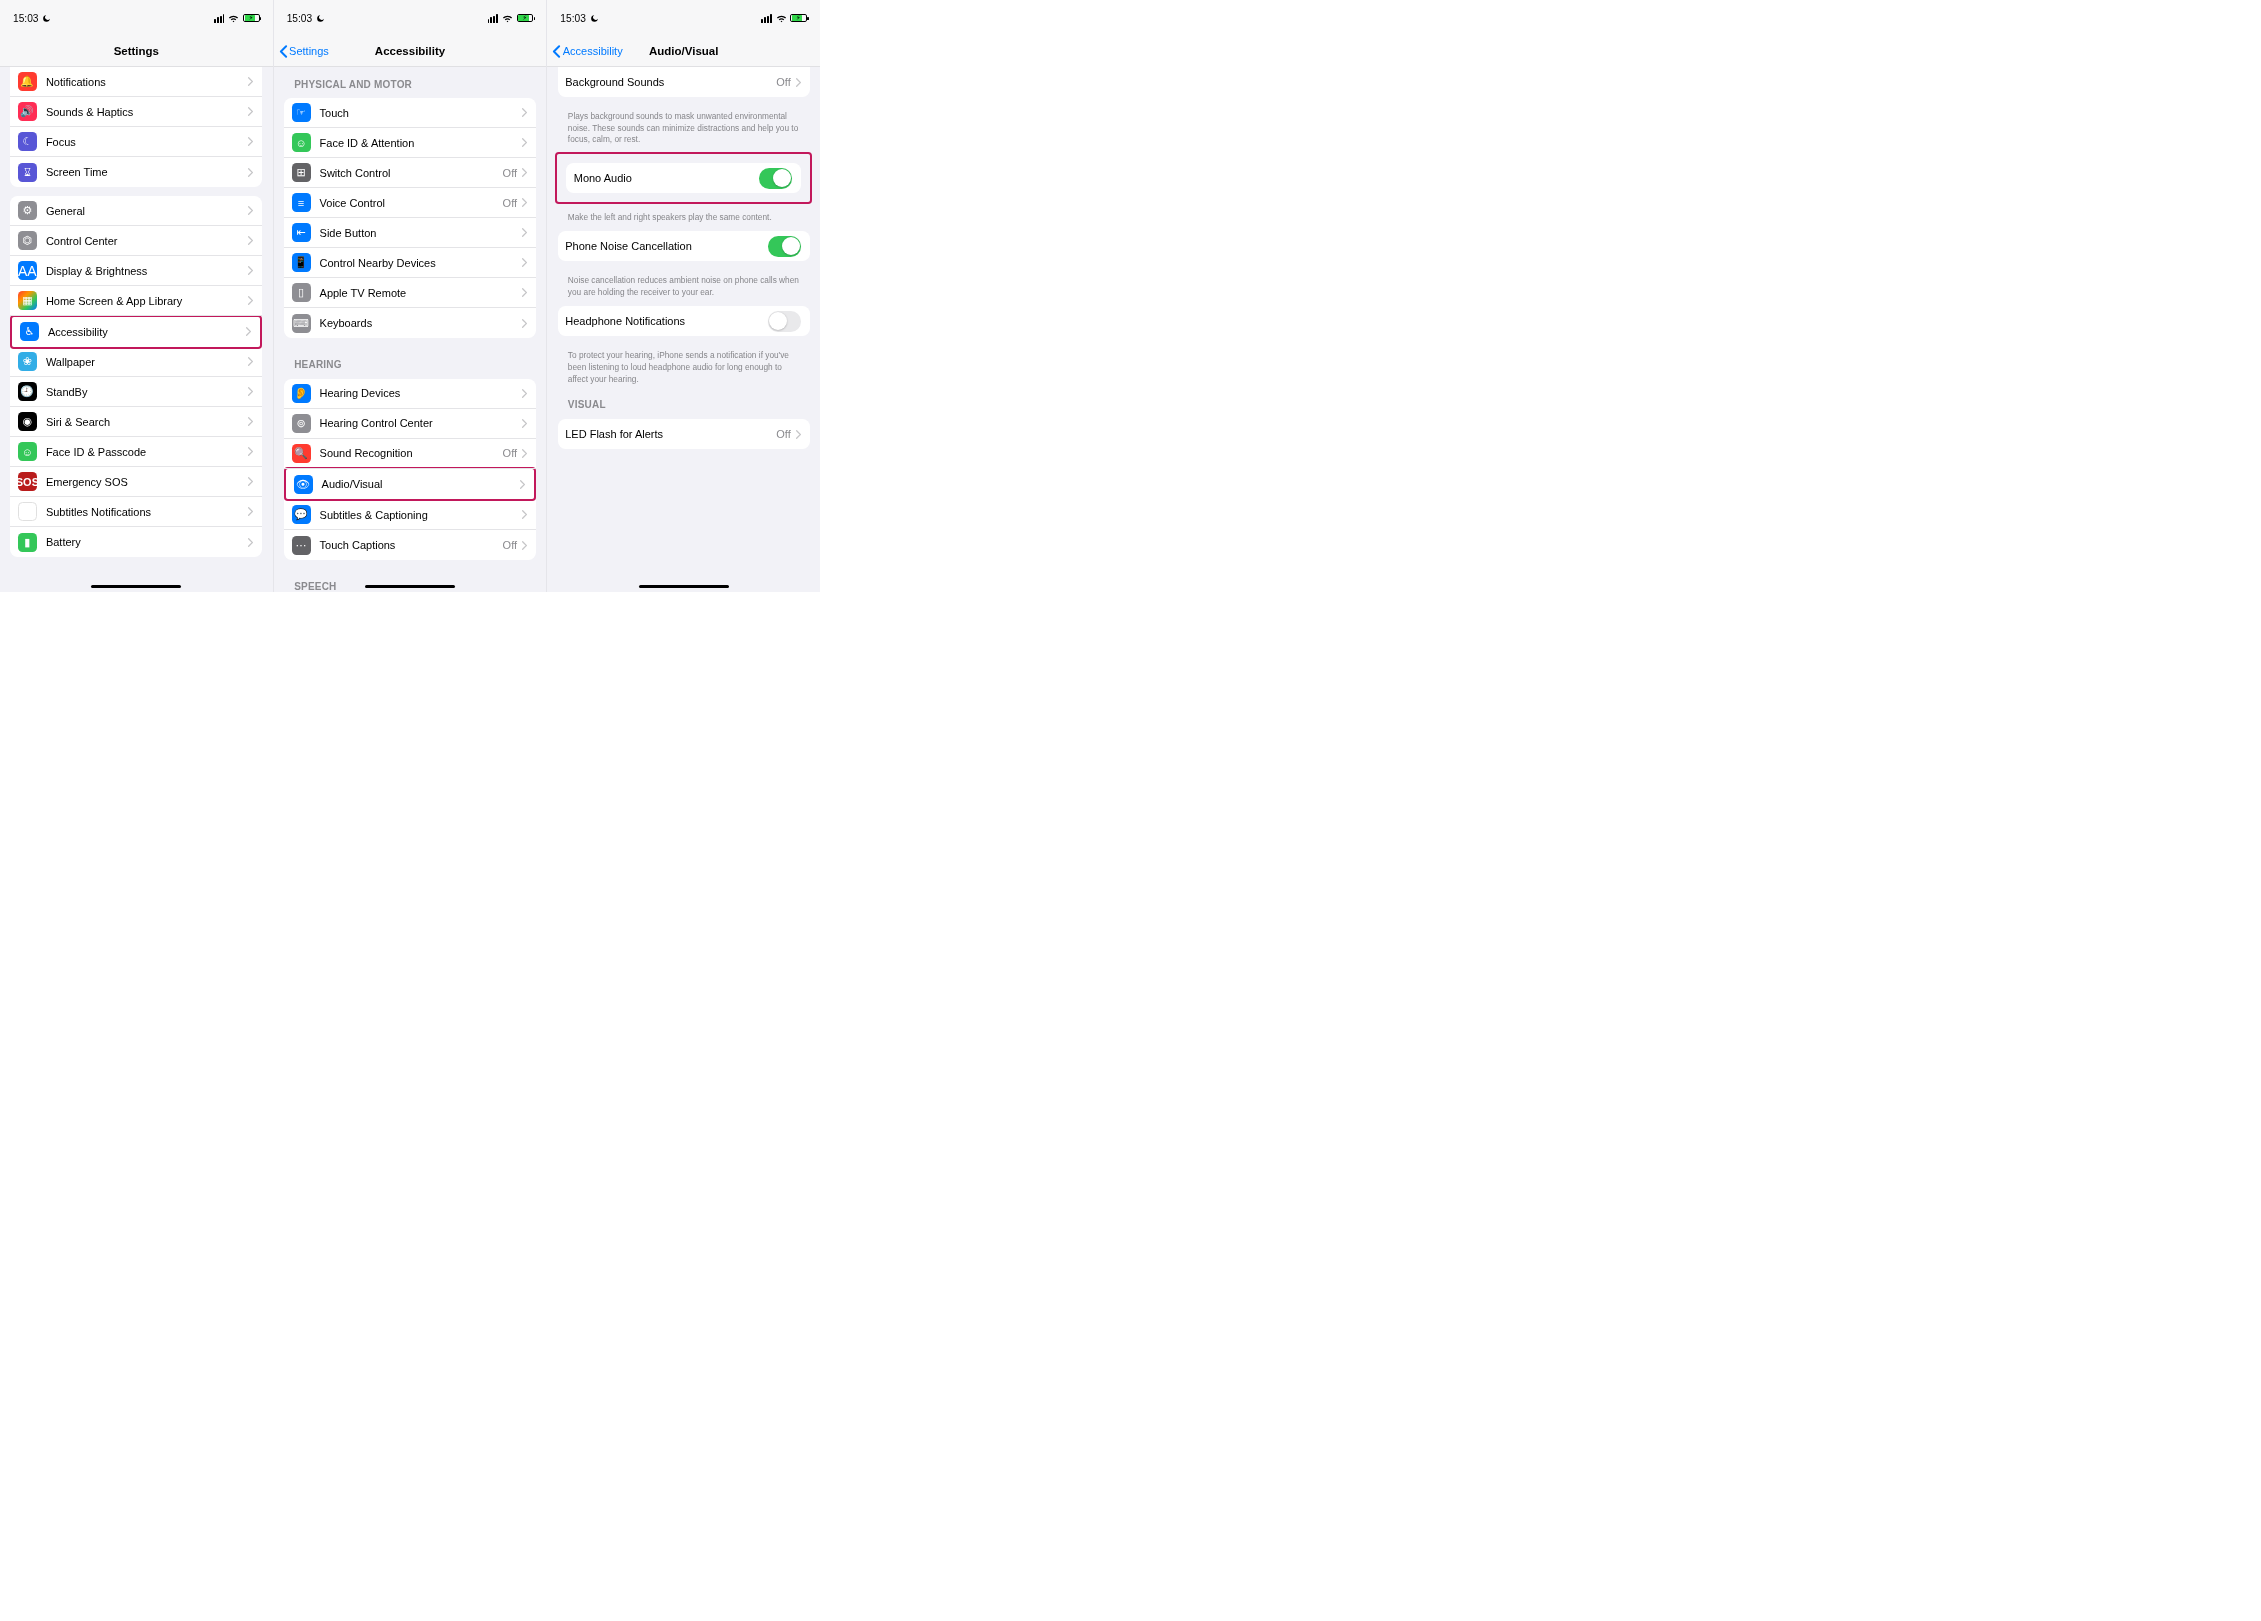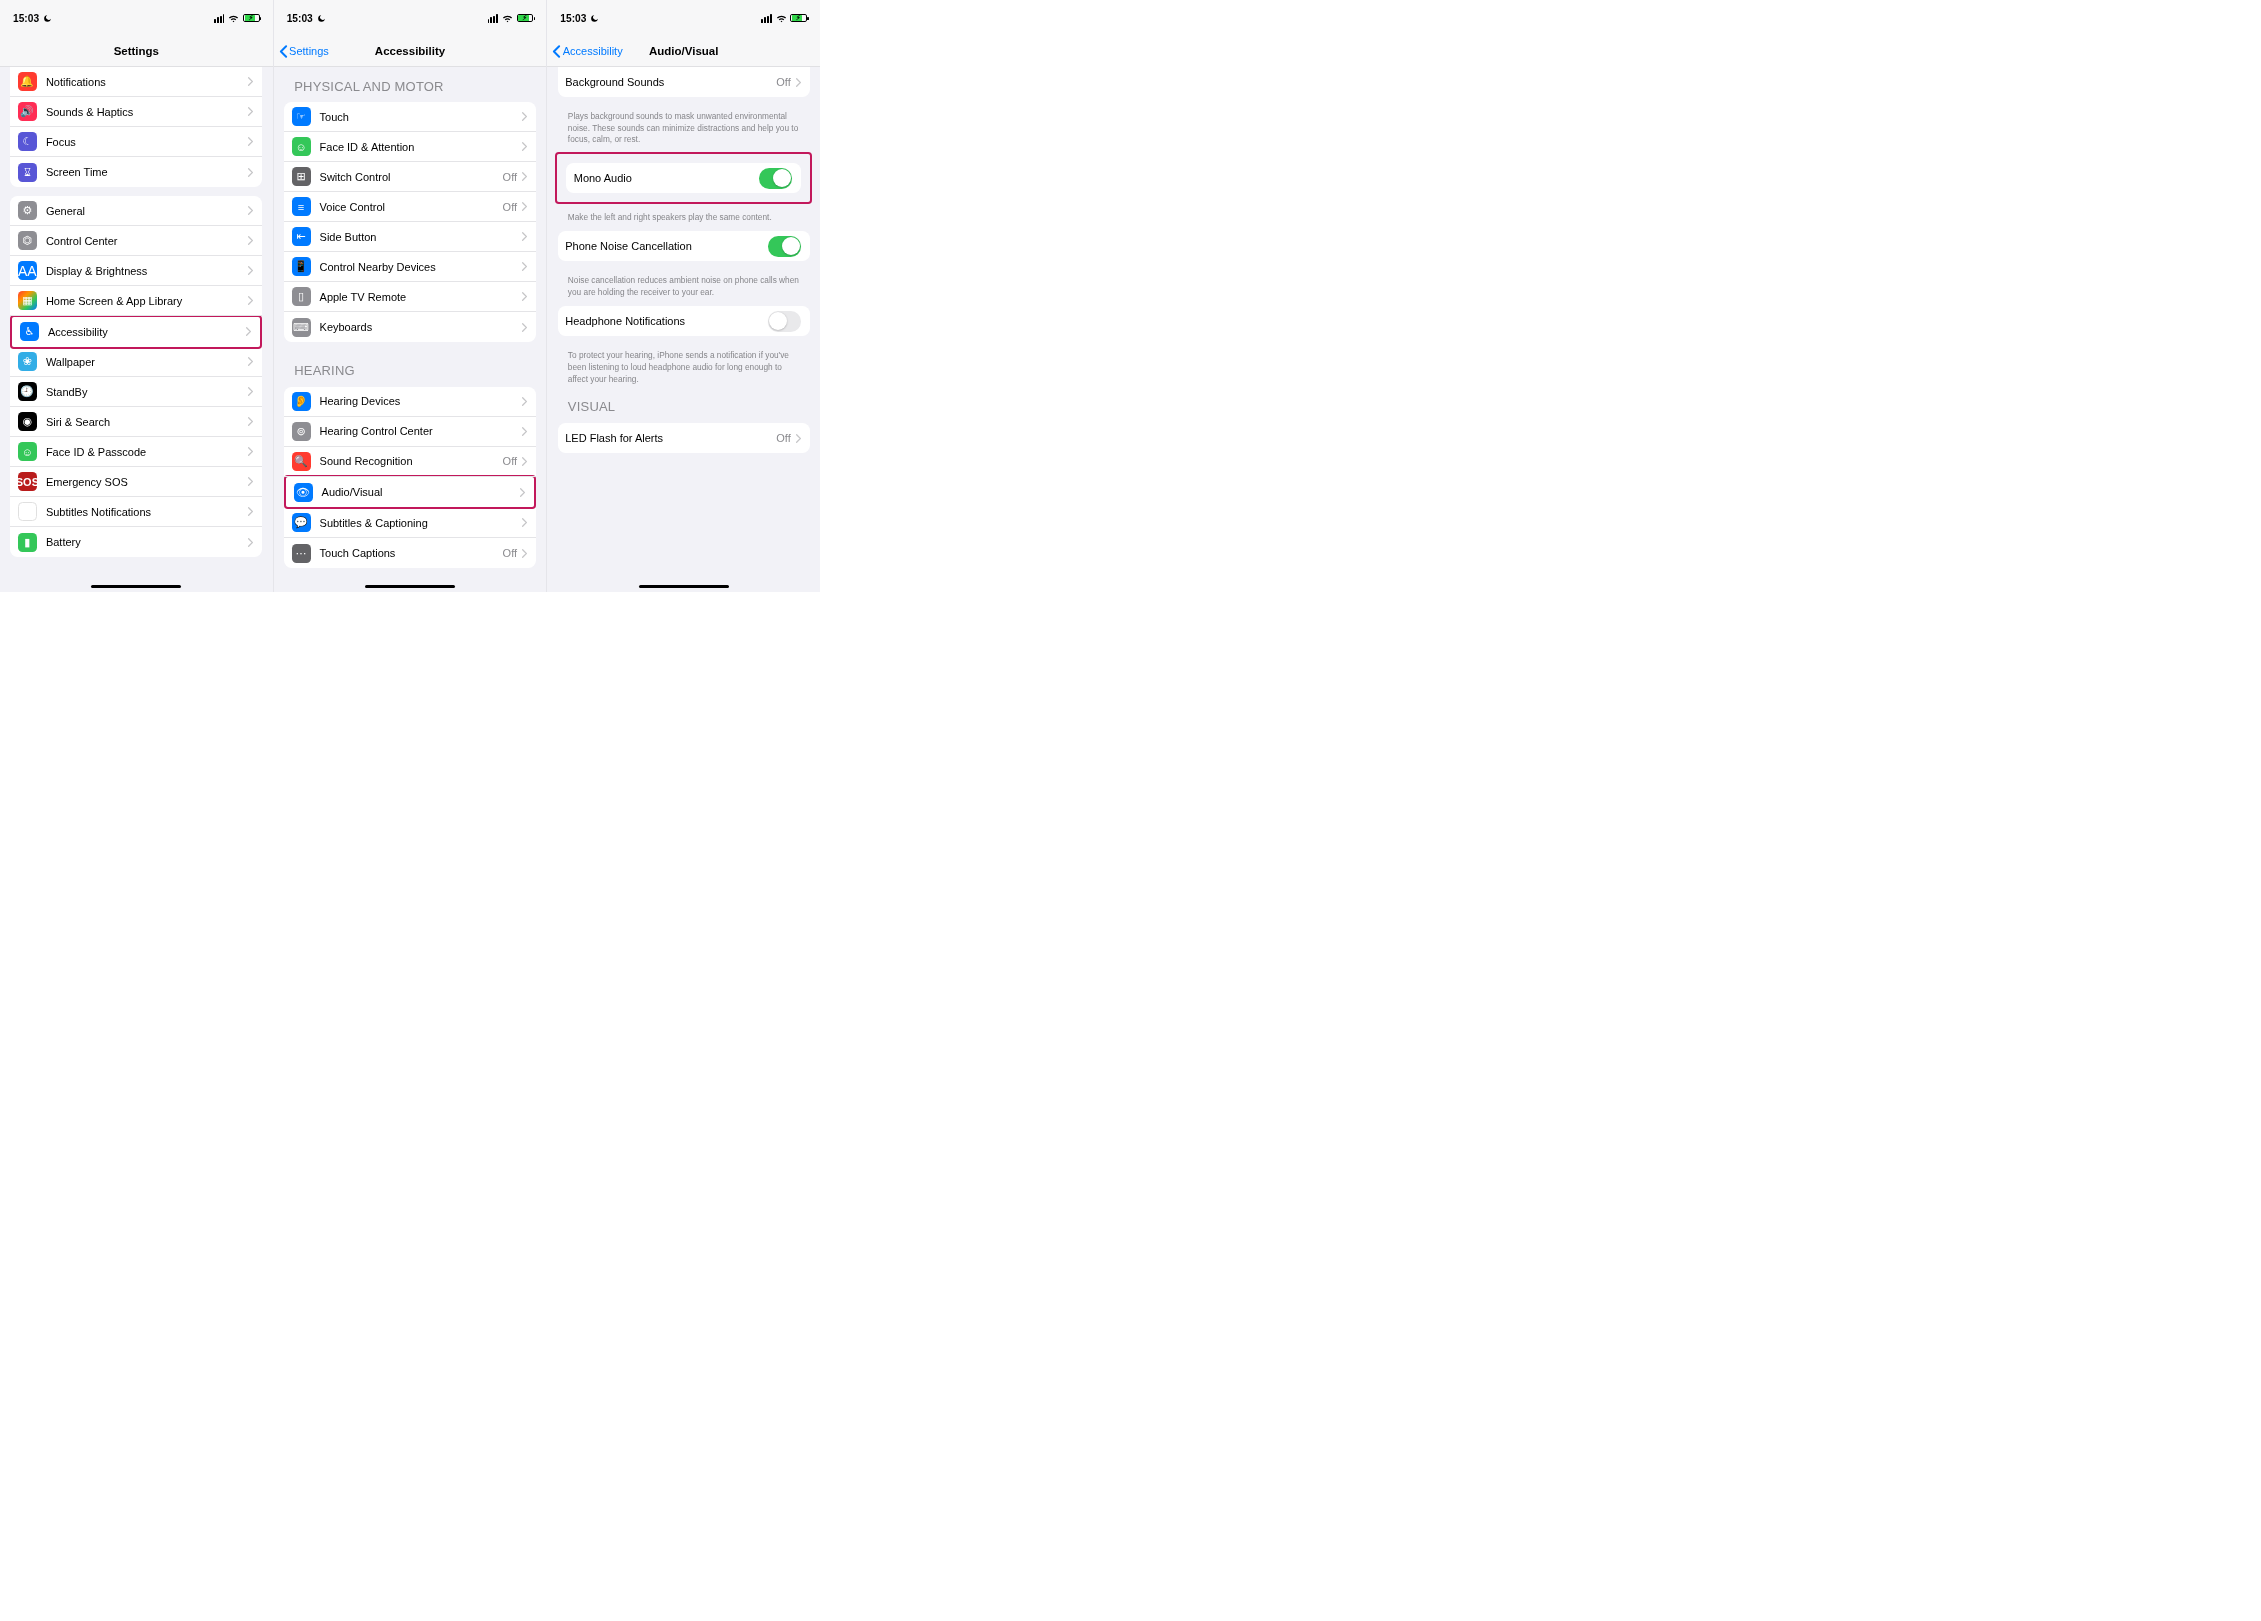--- a/index.html
+++ b/index.html
@@ -2,21 +2,21 @@
 <html style="font-size:10.2px"><head>
 <meta charset="utf-8">
 <style>
   * { box-sizing: border-box; margin: 0; padding: 0; font-family: -apple-system, "Helvetica Neue", Helvetica, Arial, sans-serif; }
   body { background:#fff; }
   .stage { display:flex; width:820px; height:592px; }
   .phone { flex:1; position:relative; background:#f2f2f7; overflow:hidden; border-right:1.3px solid #e5e5ea; display:flex; flex-direction:column; }
   .phone:last-child { border-right:none; }
 
   
-  .statusbar { height:23px; display:flex; align-items:center; justify-content:space-between; padding:18px 13px; font-size:10.2px; font-weight:700; color:#000; background:#f7f7f8; }
+  .statusbar { height:23px; display:flex; align-items:center; justify-content:space-between; padding:18px 13px; font-size:10.2px; font-weight:400; color:#000; background:#f7f7f8; }
   .statusbar .left { display:flex; align-items:center; gap:3.8px; }
   .statusbar .right { display:flex; align-items:center; gap:3.8px; }
   .moon-icon { width:9px;height:9px; }
   .batt { width:16.7px;height:8.3px;border:1px solid #000;border-radius:1.9px;position:relative;}
   .batt::after { content:""; position:absolute; right:-2.6px; top:1.9px; width:1.3px; height:3.2px; background:#000; border-radius:0.6px;}
   .batt .fill { position:absolute; left:0.6px; top:0.6px; bottom:0.6px; width:70%; background:#32d74b; border-radius:0.6px;}
   .bolt { position:absolute; left:4.5px; top:-0.6px; font-size:7px; color:#000;}
   .sigbars { display:flex; align-items:flex-end; gap:1px;}
   .sigbars span{ width:1.9px; background:#000; border-radius:0.6px;}
   .sigbars span:nth-child(1){height:3.2px;} .sigbars span:nth-child(2){height:5.1px;}
@@ -25,21 +25,21 @@
 
   
   .navhdr { height:31px; background:#f7f7f8; border-bottom:0.6px solid #e0e0e3; display:flex; align-items:center; justify-content:center; position:relative;}
   .navhdr .title { font-size:11.5px; font-weight:600; color:#000;}
   .navhdr .back { position:absolute; left:5.1px; display:flex; align-items:center; color:#007aff; font-size:11px; gap:1.3px; cursor:pointer;}
   .navhdr .back svg{width:9px;height:13px;}
 
   .scroll { flex:1; overflow-y:auto; }
   .scroll::-webkit-scrollbar{width:2.6px;} .scroll::-webkit-scrollbar-thumb{background:#c7c7cc;border-radius:1.3px;}
 
-  .section-hdr { font-size:13px; font-weight:400; color:#8a8a8e; text-transform:uppercase; padding:11.5px 20.5px 3.8px; letter-spacing:0.2px;}
+  .section-hdr { font-size:10px; font-weight:700; color:#8a8a8e; text-transform:uppercase; padding:11.5px 20.5px 3.8px; letter-spacing:0.2px;}
   .section-footer { font-size:8.3px; color:#86868a; padding:5.1px 20.5px 2.6px; line-height:1.4;}
 
   .group { background:#fff; border-radius:7.7px; margin:5.1px 10.2px 9px; overflow:hidden;}
   .group.cut-top { border-top-left-radius:0; border-top-right-radius:0; margin-top:0;}
   .row { display:flex; align-items:center; min-height:30px; padding:3.8px 9px 3.8px 7.7px; border-bottom:0.3px solid #e4e4e7; cursor:pointer; position:relative;}
   .row:last-child{border-bottom:none;}
   .row .appicon{ width:19px; height:19px; border-radius:4.5px; margin-right:9px; flex-shrink:0; display:flex; align-items:center; justify-content:center; font-size:11px; color:#fff;}
   .row .lbl { flex:1; font-size:11px; color:#000;}
   .row .val { font-size:11px; color:#8a8a8e; margin-right:5px;}
   .chev { color:#c6c6c8;}

